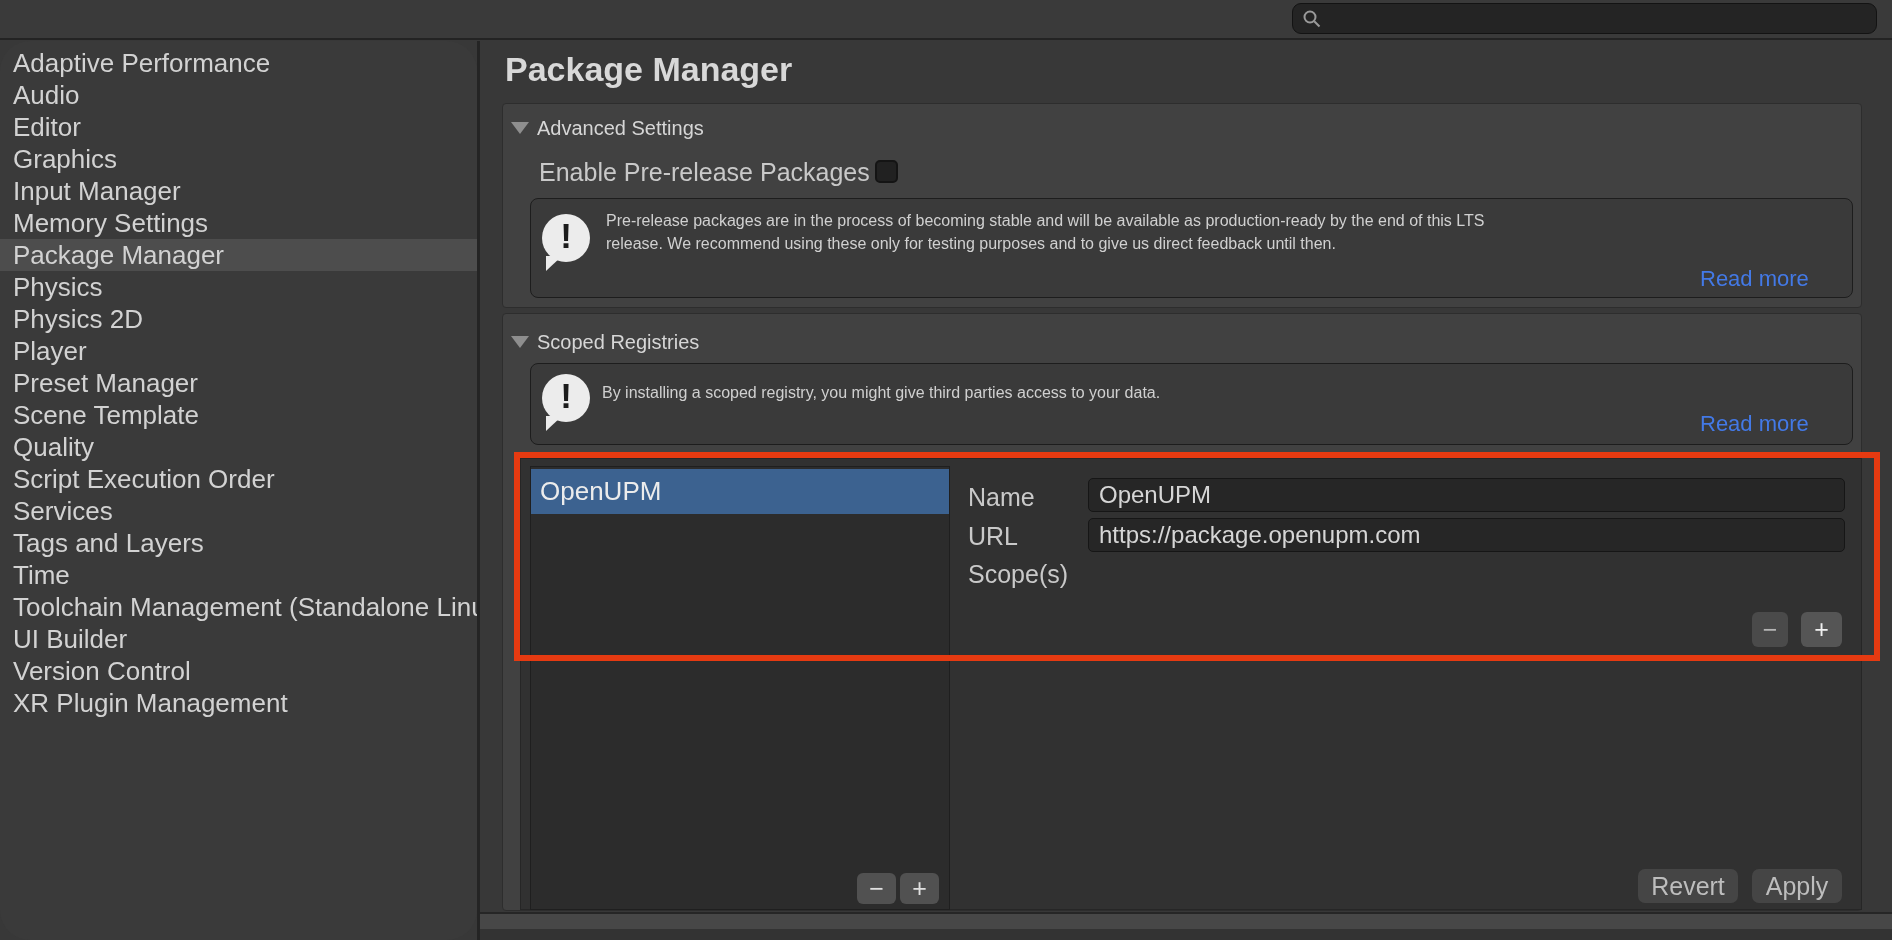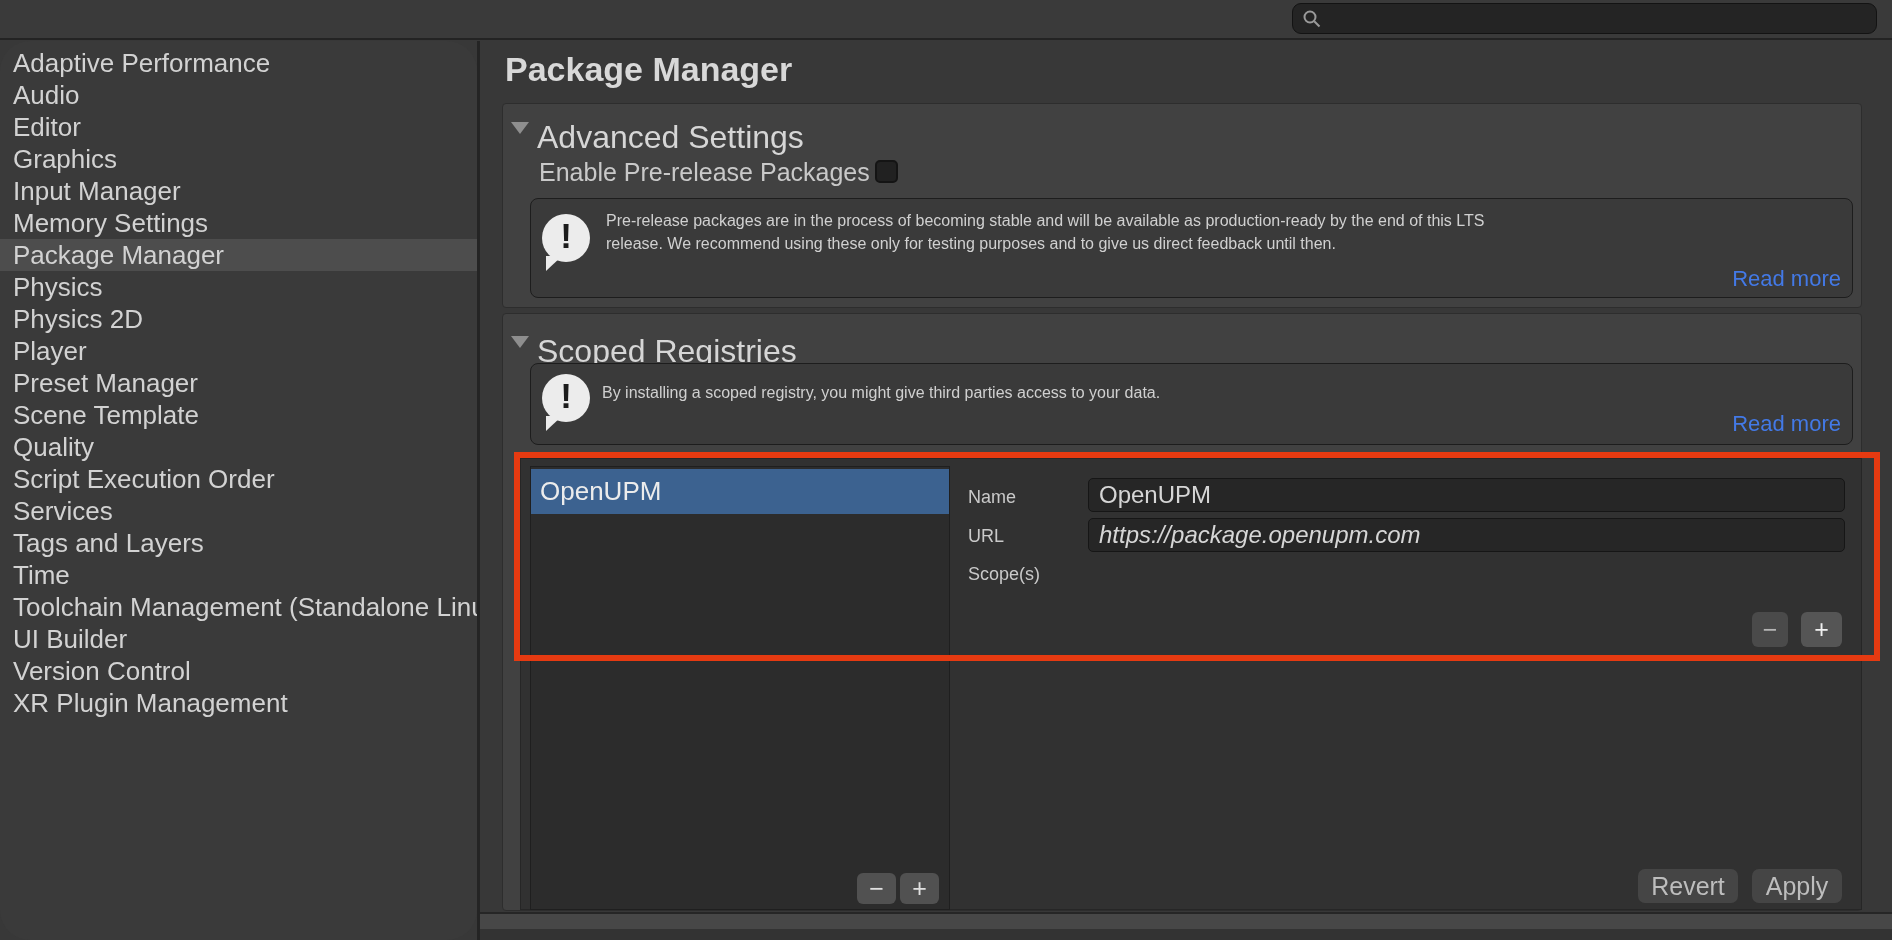--- a/index.html
+++ b/index.html
@@ -17,41 +17,41 @@
   .side-item{height:32px;line-height:32px;padding-left:13px;font-size:26px;color:#d2d2d2;white-space:nowrap;overflow:hidden;cursor:default;}
   .side-item.selected{background:#4d4d4d;}
   .vdivider{position:absolute;left:477px;top:41px;width:3px;height:899px;background:#242424;}
 
   
   .main-title{position:absolute;left:505px;top:48px;height:42px;line-height:42px;font-size:34px;font-weight:700;color:#d8d8d8;}
   .section{position:absolute;background:#414141;border:1px solid #2d2d2d;border-radius:4px;}
   .sec-advanced{left:502px;top:103px;width:1360px;height:205px;}
   .sec-scoped{left:502px;top:313px;width:1360px;height:598px;}
   .foldout{position:absolute;width:0;height:0;border-left:9px solid transparent;border-right:9px solid transparent;border-top:12px solid #8e8e8e;cursor:pointer;}
-  .sec-header{position:absolute;font-size:32px;color:#d6d6d6;height:30px;line-height:30px;cursor:pointer;margin-top:9px;}
+  .sec-header{position:absolute;font-size:20px;color:#d6d6d6;height:30px;line-height:30px;cursor:pointer;}
 
   .enable-label{position:absolute;left:539px;top:158px;font-size:25px;color:#c9c9c9;height:28px;line-height:28px;}
   .checkbox{position:absolute;left:875px;top:160px;width:23px;height:23px;background:#212121;border:2px solid #141414;border-radius:5px;cursor:pointer;}
 
   .infobox{position:absolute;background:#3a3a3a;border:1px solid #1d1d1d;border-radius:8px;}
   .ib-adv{left:530px;top:198px;width:1323px;height:100px;}
   .ib-scoped{left:530px;top:363px;width:1323px;height:82px;}
   .bubble{position:absolute;width:48px;height:48px;background:#ececec;border-radius:50%;}
   .bubble::after{content:"";position:absolute;left:4px;bottom:-9px;width:0;height:0;border-top:15px solid #ececec;border-right:16px solid transparent;}
   .bubble .excl{position:absolute;left:0;top:2px;width:48px;text-align:center;font-size:35px;font-weight:800;color:#1c1c1c;}
   .info-line{position:absolute;font-size:16px;color:#d0d0d0;height:23px;line-height:23px;white-space:nowrap;}
-  .readmore{position:absolute;width:141px;text-align:right;font-size:22px;color:var(--link,#4379e6);text-decoration:none;cursor:pointer;}
+  .readmore{position:absolute;width:141px;font-size:22px;color:var(--link,#4379e6);text-decoration:none;cursor:pointer;}
 
   
   .editor{position:absolute;left:520px;top:458px;width:1342px;height:452px;background:#313131;border:1px solid #262626;}
   .reg-list{position:absolute;left:530px;top:466px;width:420px;height:444px;background:#2c2c2c;border:1px solid #1f1f1f;}
   .registry-row{height:45px;line-height:45px;padding-left:9px;font-size:26px;color:#ececec;background:var(--sel,#3c6290);cursor:pointer;margin-top:2px;}
 
   .mini-btn{position:absolute;border:none;border-radius:6px;background:#515151;color:#e0e0e0;font-size:25px;line-height:1;cursor:pointer;display:flex;align-items:center;justify-content:center;padding:0;}
-  .form-label{position:absolute;left:968px;font-size:18px;color:#c9c9c9;height:28px;line-height:28px;}
+  .form-label{position:absolute;left:968px;font-size:25px;color:#c9c9c9;height:28px;line-height:28px;}
   .field{position:absolute;left:1088px;width:757px;height:34px;background:#262626;border:1px solid #161616;border-radius:5px;color:#d6d6d6;font-size:24px;padding:0 10px;outline:none;}
   .field.focused{box-shadow:0 0 0 3px #6f6f6f;}
 
   .action-btn{position:absolute;top:869px;height:34px;border:none;border-radius:7px;background:#454545;color:#bdbdbd;font-size:25px;cursor:pointer;}
 
   .red-annotation{position:absolute;left:514px;top:452px;width:1366px;height:209px;border:6px solid var(--red,#e63a11);pointer-events:none;}
 
   .bottom-scrollbar{position:absolute;left:480px;top:912px;width:1412px;height:17px;background:#474747;border-top:2px solid #262626;cursor:pointer;}
   .bottom-void{position:absolute;left:480px;top:929px;width:1412px;height:11px;background:#333333;}
 </style>
@@ -132,21 +132,21 @@
     </div>
 
   <button class="mini-btn" style="left:857px;top:873px;width:39px;height:31px;">−</button>
   <button class="mini-btn" style="left:900px;top:873px;width:39px;height:31px;">+</button>
 
   <div class="form-label" style="top:483px;">Name</div>
   <div class="form-label" style="top:522px;">URL</div>
   <div class="form-label" style="top:560px;">Scope(s)</div>
 
   <input class="field" style="top: 478px;" value="OpenUPM">
-  <input class="field" style="top: 518px; font-style: italic;" value="https://package.openupm.com">
+  <input class="field" style="top: 518px;" value="https://package.openupm.com">
 
   <button class="mini-btn" style="left:1752px;top:612px;width:36px;height:35px;background:#4a4a4a;color:#b5b5b5;">−</button>
   <button class="mini-btn" style="left:1801px;top:612px;width:41px;height:35px;background:#555555;color:#f0f0f0;">+</button>
 
   <button class="action-btn" style="left:1638px;width:100px;">Revert</button>
   <button class="action-btn" style="left:1752px;width:90px;">Apply</button>
 
   <div class="red-annotation"></div>
 
   <div class="bottom-scrollbar"></div>

